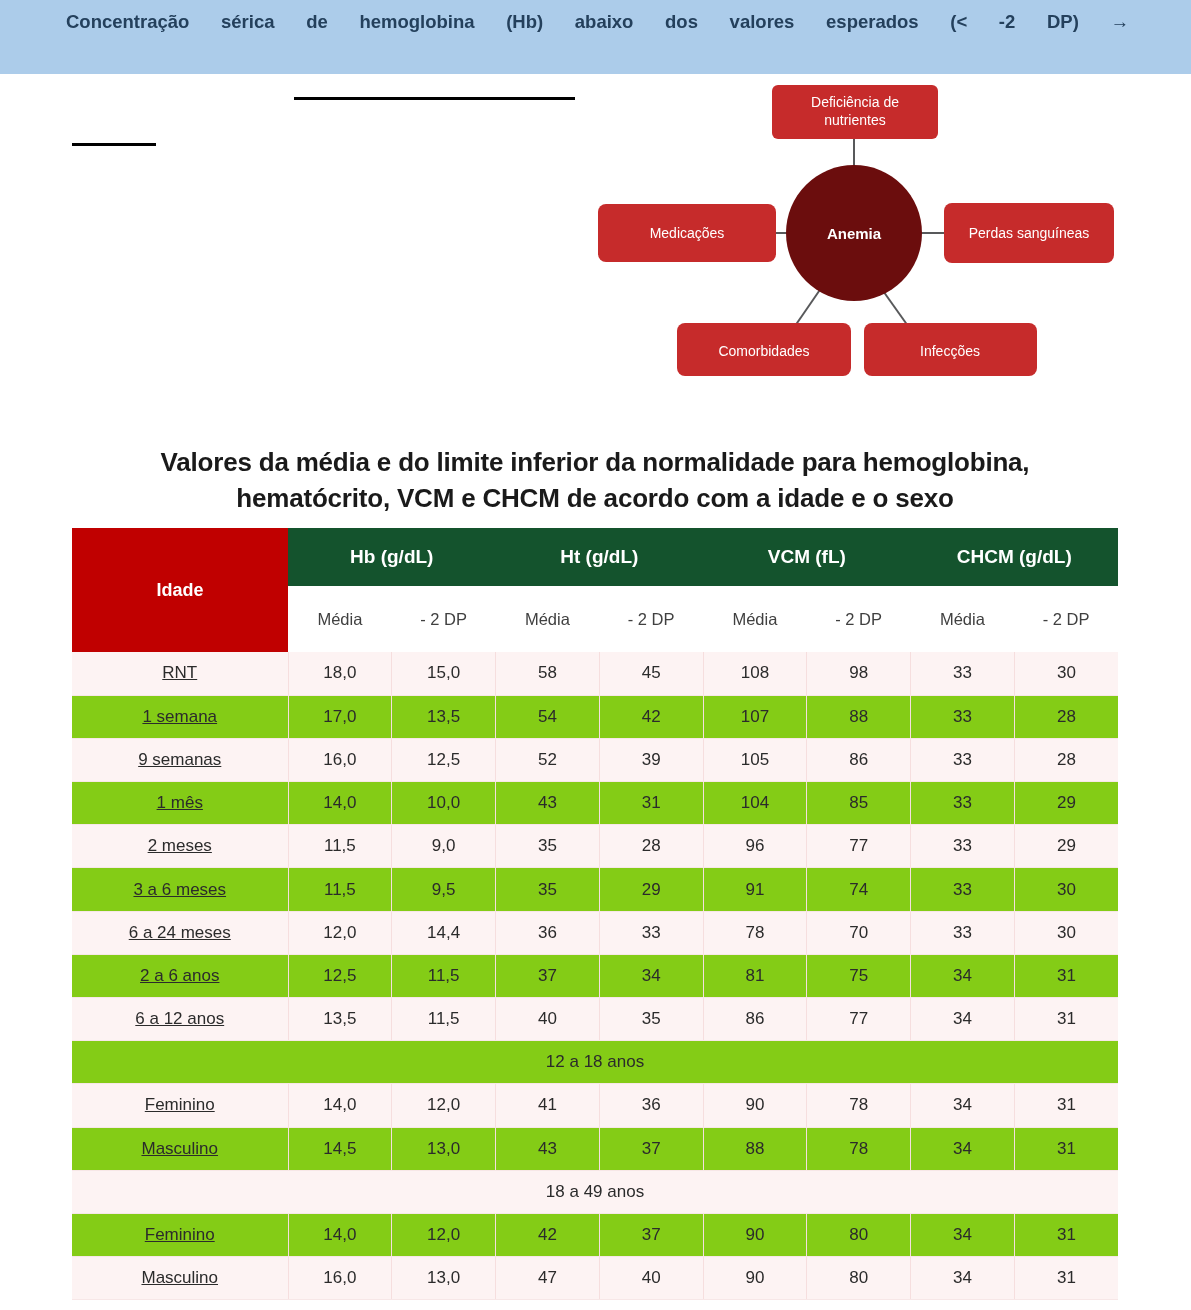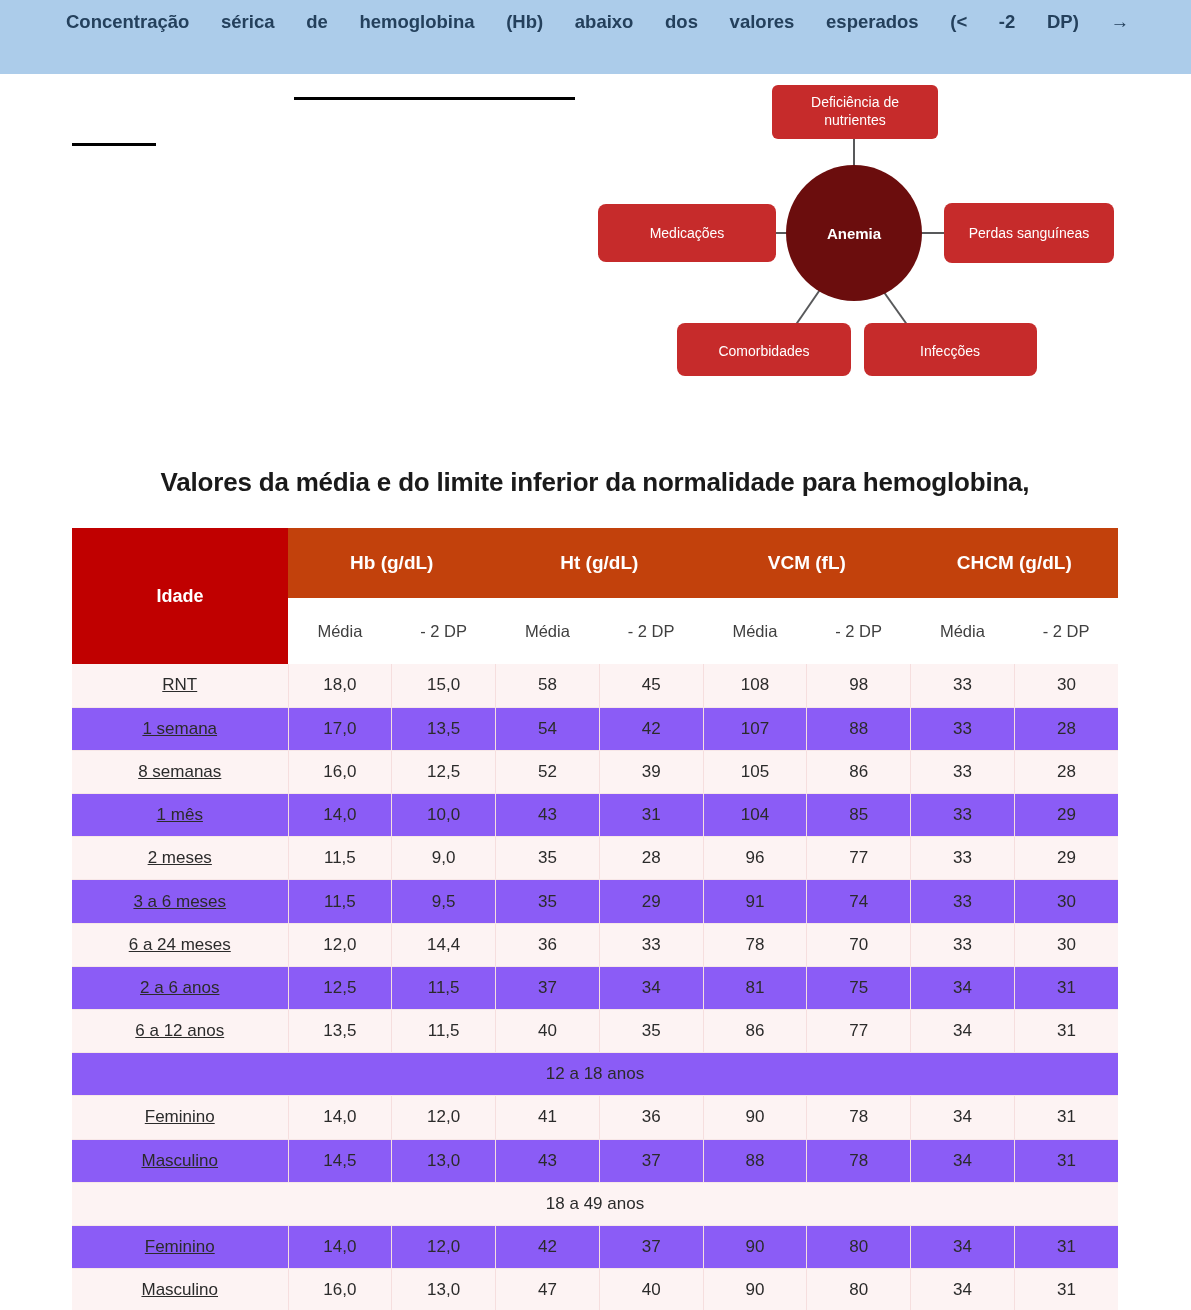--- a/index.html
+++ b/index.html
@@ -75,21 +75,20 @@
     position: absolute;
     left: 72px;
     top: 444px;
     width: 1046px;
     text-align: center;
     font-size: 26px;
     font-weight: bold;
     line-height: 36px;
     color: #1a1a1a;
     letter-spacing: -0.2px;
-    margin-top: 20px;
   }
 
   
   #ref-table {
     position: absolute;
     left: 72px;
     top: 528px;
     width: 1046px;
     border-collapse: collapse;
     table-layout: fixed;
@@ -107,25 +106,25 @@
   }
 
   .hdr-age {
     background: #c00000;
     color: #ffffff;
     font-weight: bold;
     font-size: 18px;
     height: 124px;
   }
   .hdr-group {
-    background: #c2410c;
+    background: #14532d;
     color: #ffffff;
     font-weight: bold;
     font-size: 19px;
-    height: 70px;
+    height: 58px;
     border-right: 1px solid #ffffff;
   }
   .hdr-group.last { border-right: none; }
   .hdr-sub {
     background: #ffffff;
     color: #404040;
     font-weight: normal;
     font-size: 16.5px;
     height: 66px;
     border-right: 1px solid #f6dede;
@@ -133,21 +132,21 @@
   }
   .hdr-sub.last { border-right: none; }
 
   #ref-table tbody tr { height: 43.2px; }
   #ref-table tbody td {
     border-right: 1px solid #f6dede;
     border-bottom: 1px solid #f7e7e7;
   }
   #ref-table tbody td.last { border-right: none; }
   #ref-table tbody tr.odd  td { background: #fdf3f3; }
-  #ref-table tbody tr.even td { background: #8b5cf6; }
+  #ref-table tbody tr.even td { background: #84cc16; }
   #ref-table tbody td.age-cell { font-size: 17px; text-decoration: underline; }
   .span-row td {
     font-size: 17px;
     border-right: none !important;
   }
 </style>
 </head>
 <body>
 
 <div id="banner">
@@ -194,20 +193,21 @@
 
     <g>
       <rect x="864" y="249" width="173" height="53" rx="8" ry="8" fill="#c62b2b"></rect>
       <text class="node-box-label" x="950" y="282" text-anchor="middle">Infecções</text>
     </g>
   </svg>
 </div>
 
 <div id="table-title">
   <div>Valores da média e do limite inferior da normalidade para hemoglobina,</div>
+  <div>hematócrito, VCM e CHCM de acordo com a idade e o sexo</div>
 </div>
 
 <table id="ref-table">
   <colgroup>
     <col class="c-age">
       <col class="c-val">
       <col class="c-val">
       <col class="c-val">
       <col class="c-val">
     <col class="c-val">
@@ -251,21 +251,21 @@
         <td>17,0</td>
         <td>13,5</td>
         <td>54</td>
         <td>42</td>
         <td>107</td>
         <td>88</td>
         <td>33</td>
         <td class="last">28</td>
       </tr>
       <tr class="odd">
-        <td class="age-cell">8 semanas</td>
+        <td class="age-cell">9 semanas</td>
         <td>16,0</td>
         <td>12,5</td>
         <td>52</td>
         <td>39</td>
         <td>105</td>
         <td>86</td>
         <td>33</td>
         <td class="last">28</td>
       </tr>
       <tr class="even">

